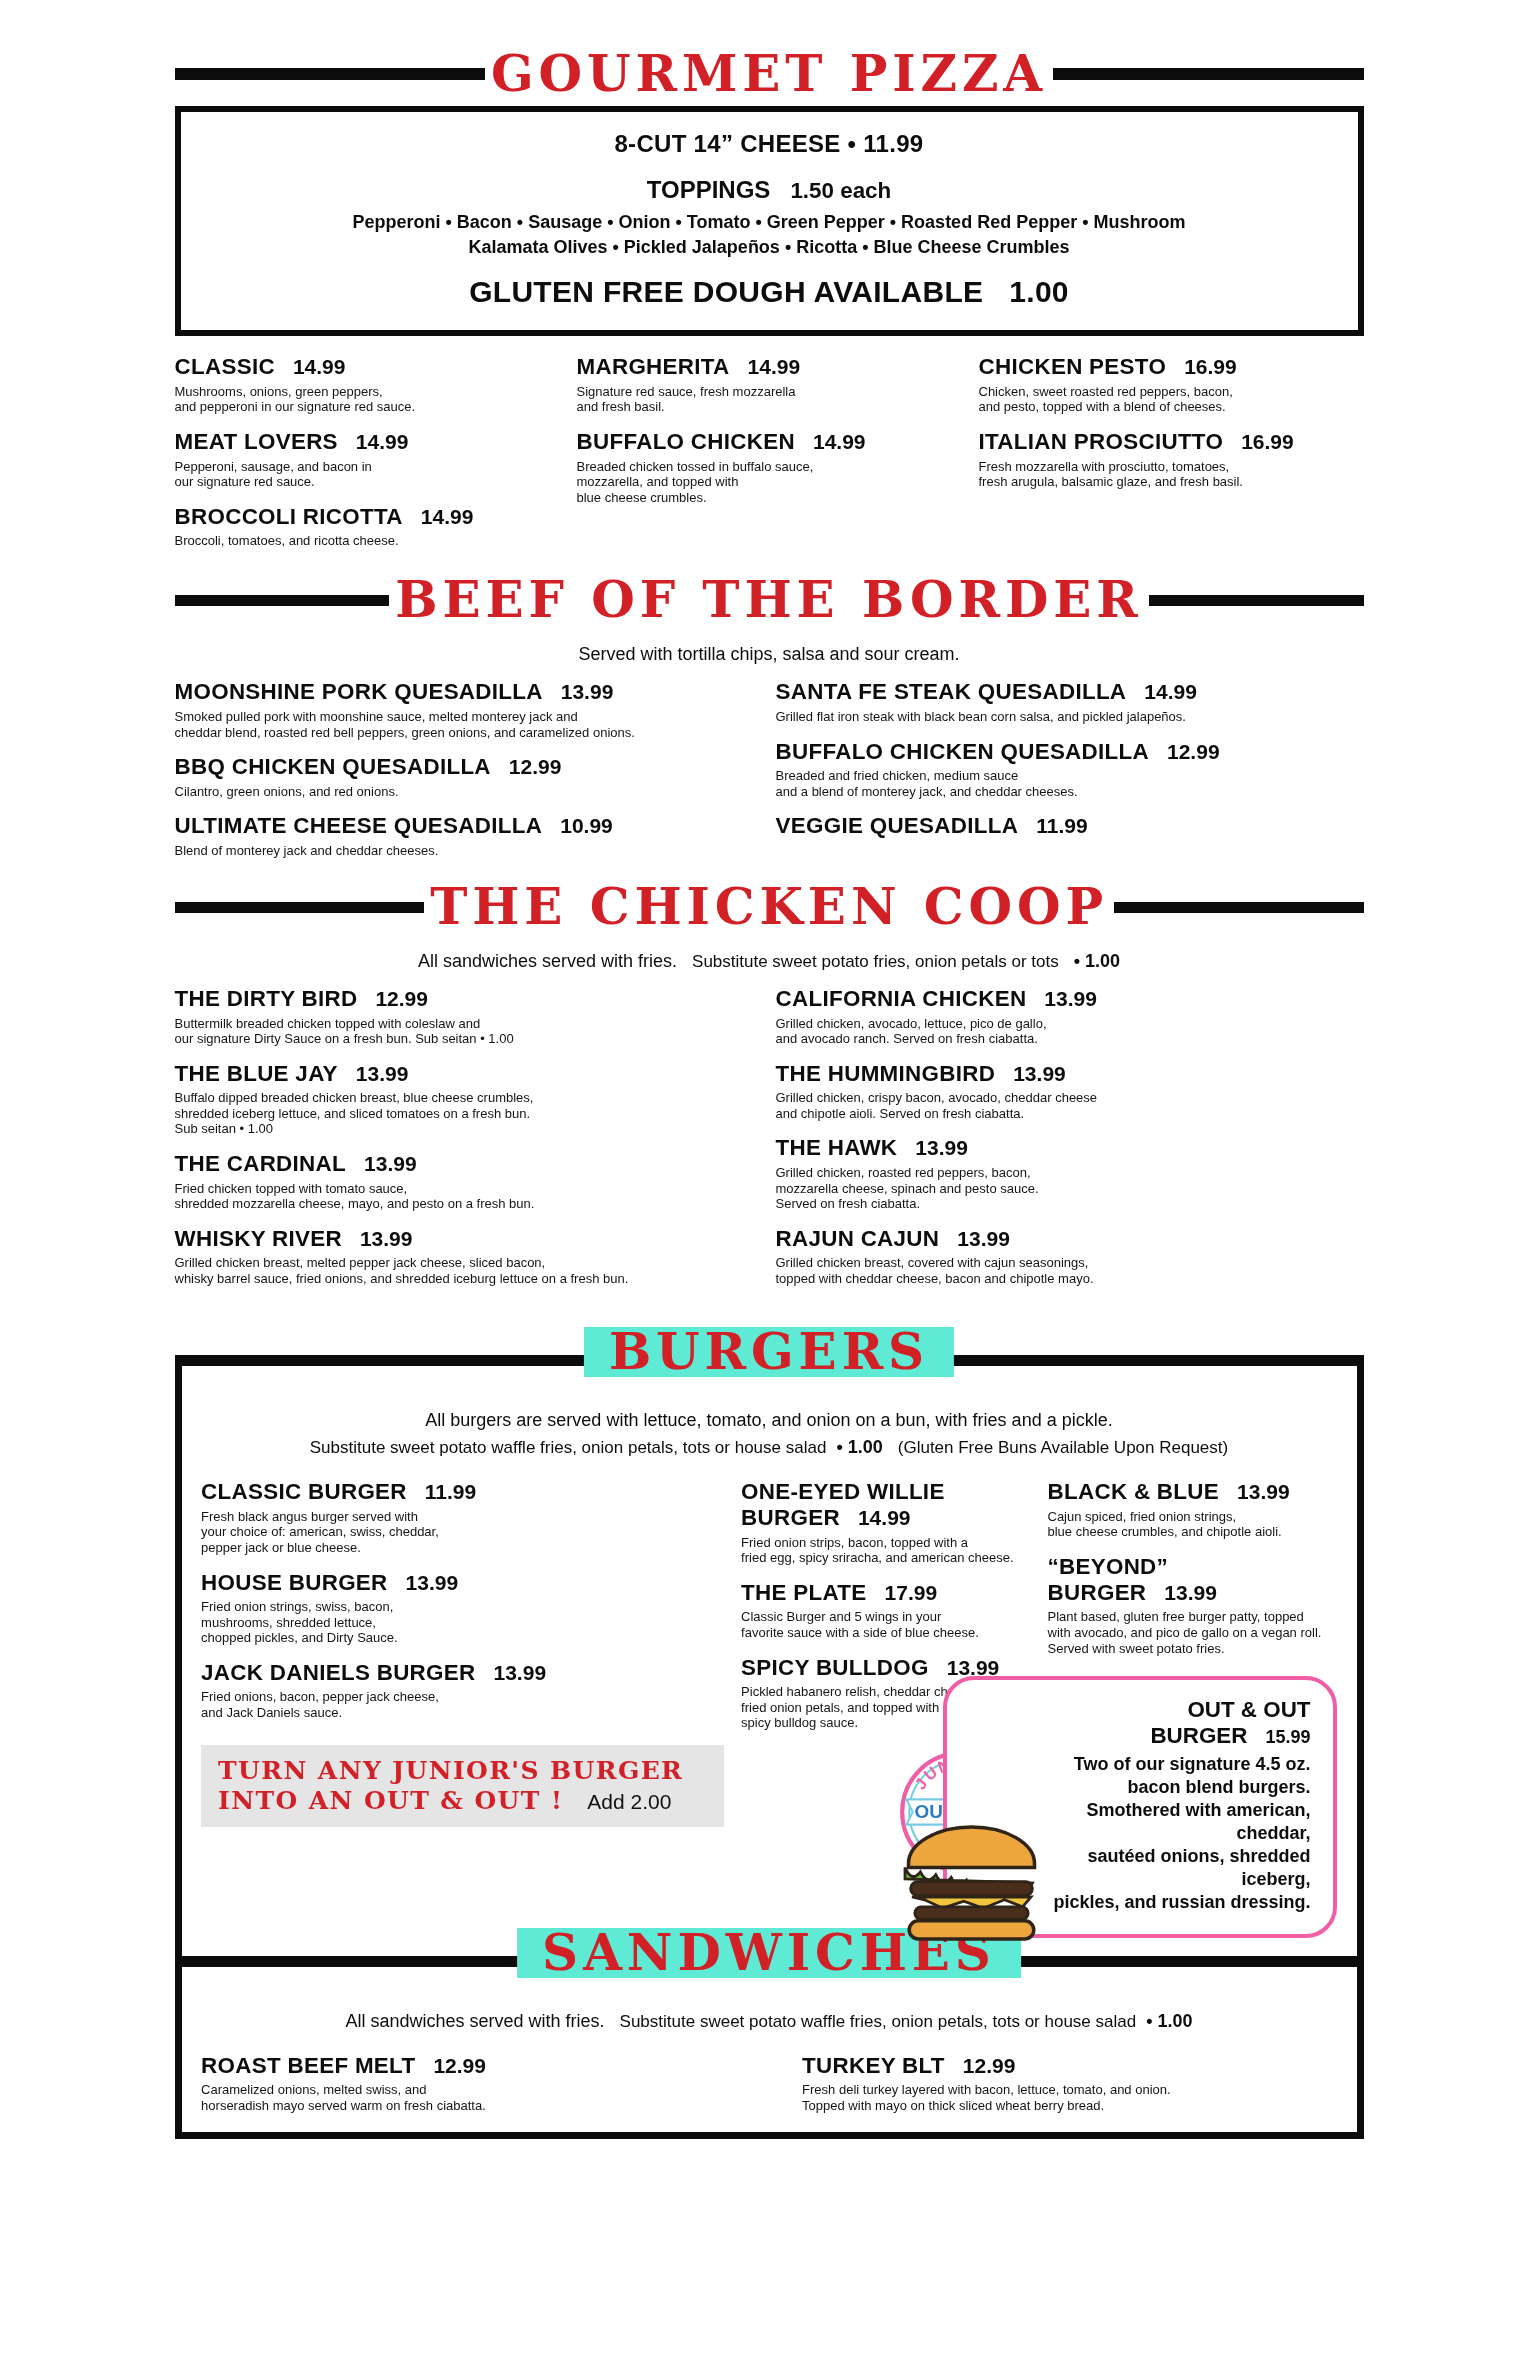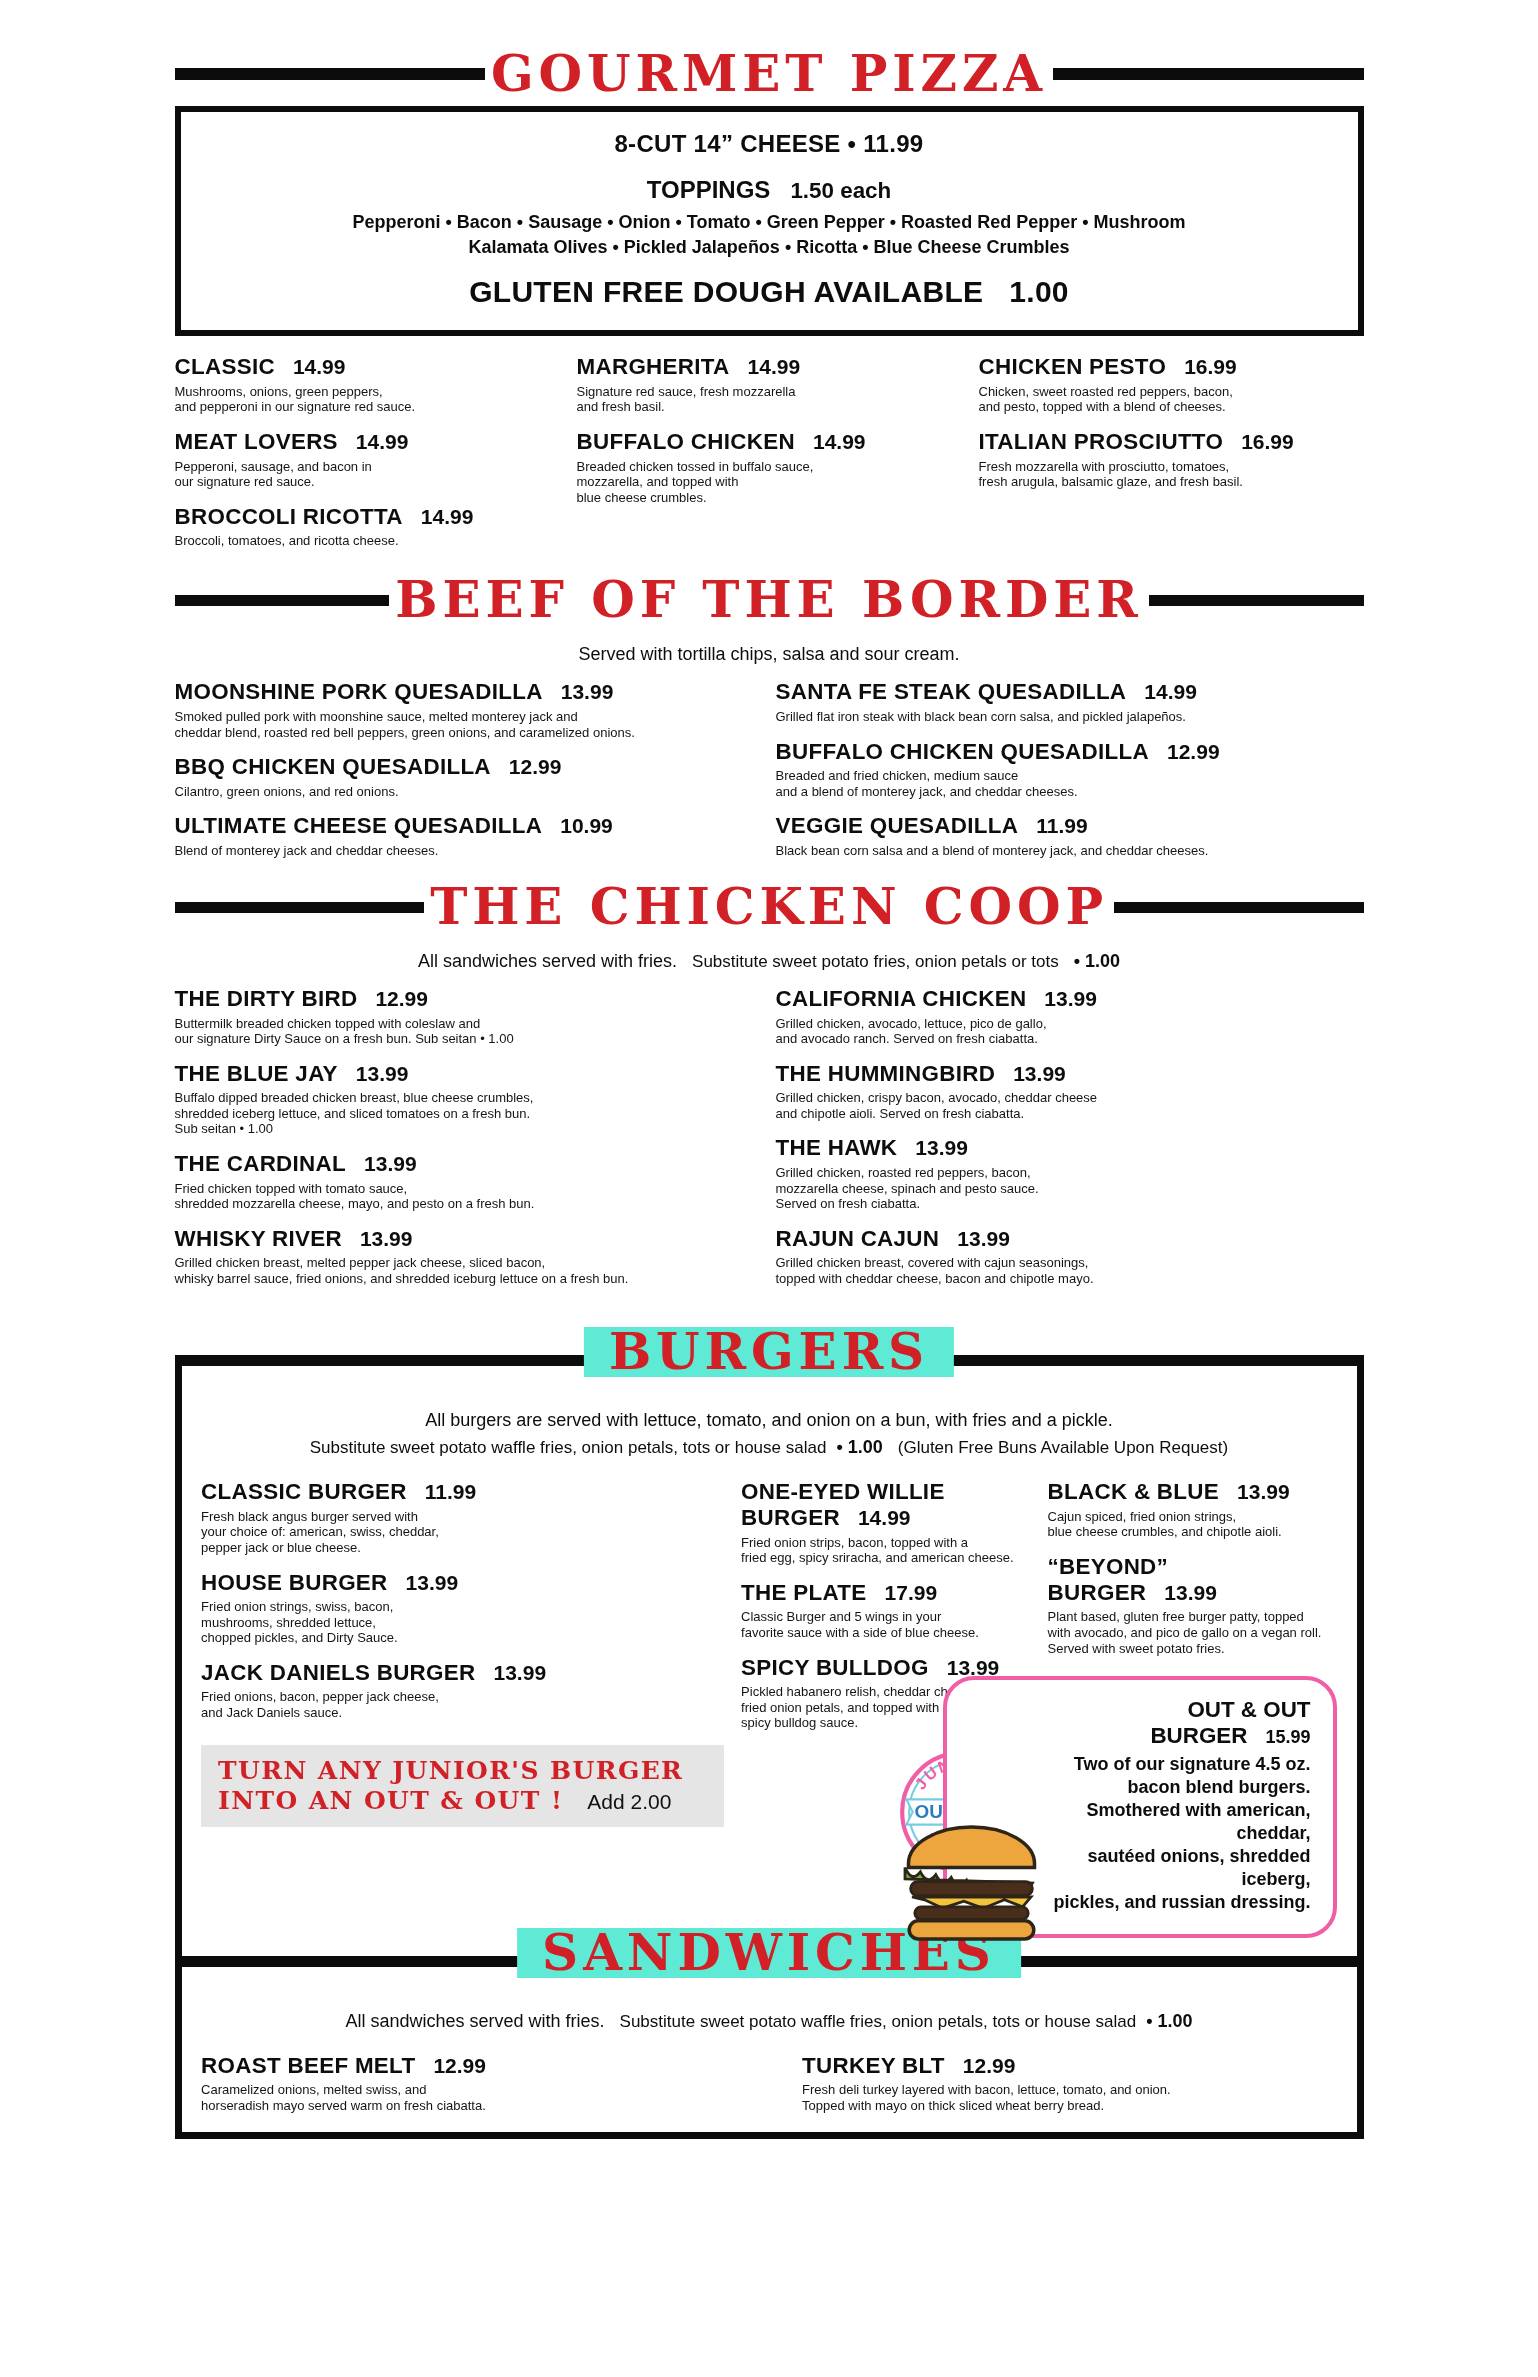--- a/index.html
+++ b/index.html
@@ -168,21 +168,20 @@
         </div>
 
         <div class="item">
           <div><span class="name">BUFFALO CHICKEN QUESADILLA</span><span class="price">12.99</span></div>
           <div class="desc">Breaded and fried chicken, medium sauce
 and a blend of monterey jack, and cheddar cheeses.</div>
         </div>
 
         <div class="item">
           <div><span class="name">VEGGIE QUESADILLA</span><span class="price">11.99</span></div>
-          <div class="desc">Black bean corn salsa and a blend of monterey jack, and cheddar cheeses.</div>
         </div>
       </div>
   </div>
 
   <div class="sec-head" style="margin-top:9.8px;">
     <div class="bar"></div>
     <div class="sec-title">THE CHICKEN COOP</div>
     <div class="bar"></div>
   </div>
   <div class="sec-sub">

